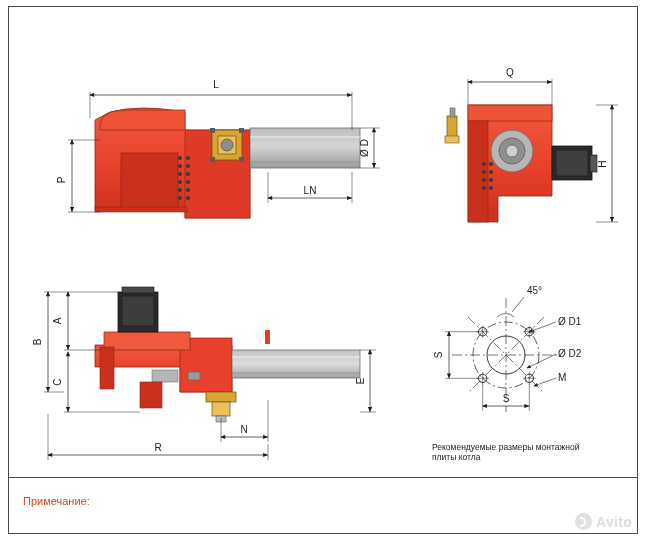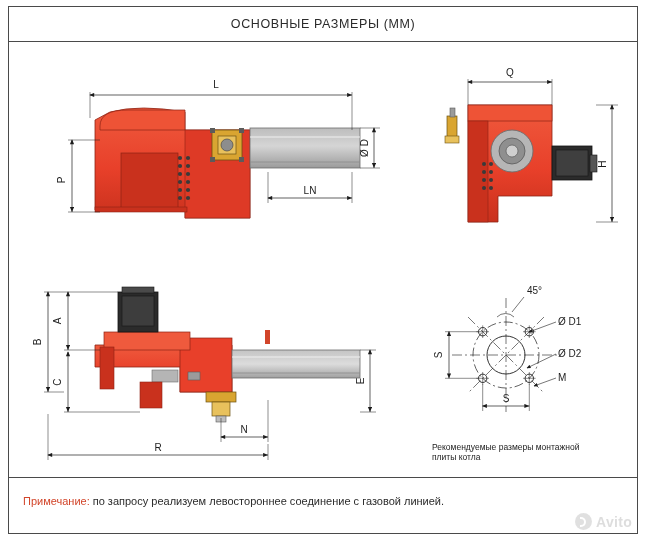--- a/index.html
+++ b/index.html
@@ -120,23 +120,20 @@
     letter-spacing: 0.3px;
   }
 </style>
 </head>
 <body>
 
 <div id="sheet">
 
   <div class="frame"></div>
 
-  <div class="title-bar">
-    <span class="title-text">ОСНОВНЫЕ РАЗМЕРЫ (ММ)</span>
-  </div>
 
   <svg class="drawing" viewBox="0 0 646 540">
     <defs>
       <marker id="arrIn" markerWidth="8" markerHeight="8" refX="7" refY="3" orient="auto">
         <path d="M0,0 L7,3 L0,6 z" fill="#1c1c1c"></path>
       </marker>
       <marker id="arrOut" markerWidth="8" markerHeight="8" refX="1" refY="3" orient="auto">
         <path d="M7,0 L0,3 L7,6 z" fill="#1c1c1c"></path>
       </marker>
       <linearGradient id="pipeGrad" x1="0" y1="0" x2="0" y2="1">
@@ -367,21 +364,20 @@
       <line x1="529.3" y1="384" x2="529.3" y2="411" stroke="#1c1c1c" stroke-width="0.5"></line>
       <text class="dimlabel" x="506" y="402" text-anchor="middle">S</text>
 
       <text class="smalltext" x="432" y="450">Рекомендуемые размеры монтажной</text>
       <text class="smalltext" x="432" y="460">плиты котла</text>
     </g>
   </svg>
 
   <div class="note-bar">
     <span class="note-label">Примечание:</span>
-    <span class="note-text">по запросу реализуем левостороннее соединение с газовой линией.</span>
   </div>
 
   <div class="wm">
     <span class="wm-circle"></span>
     <span class="wm-text">Avito</span>
   </div>
 
 </div>
 
 </body></html>

